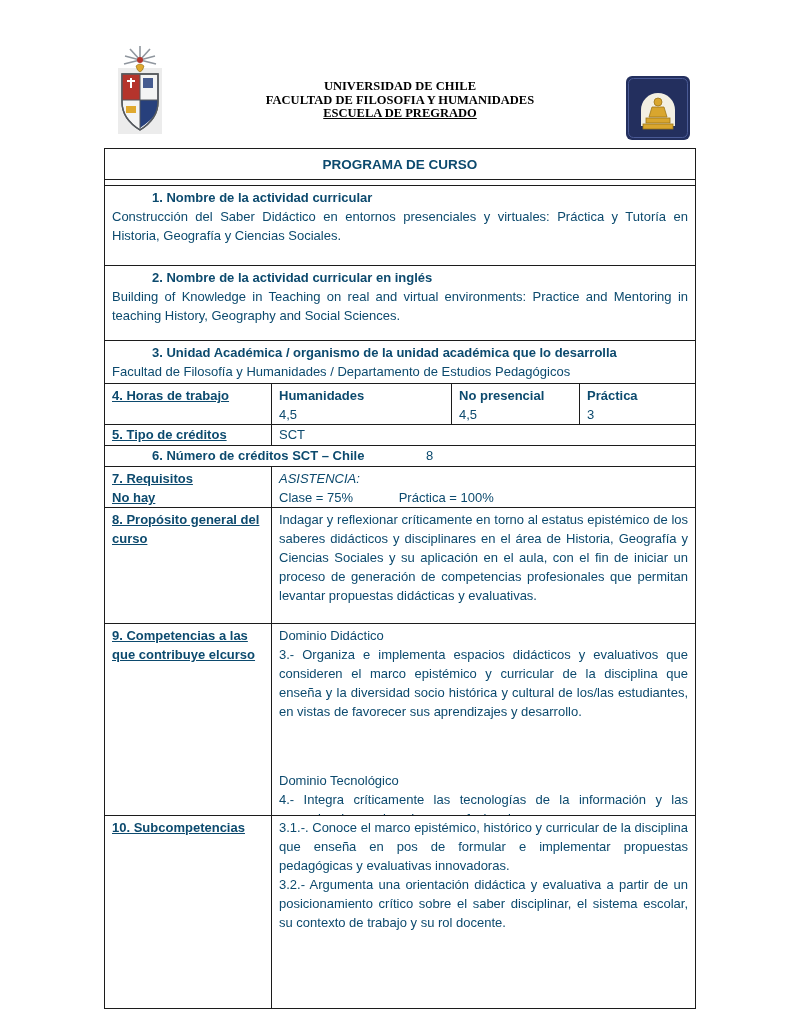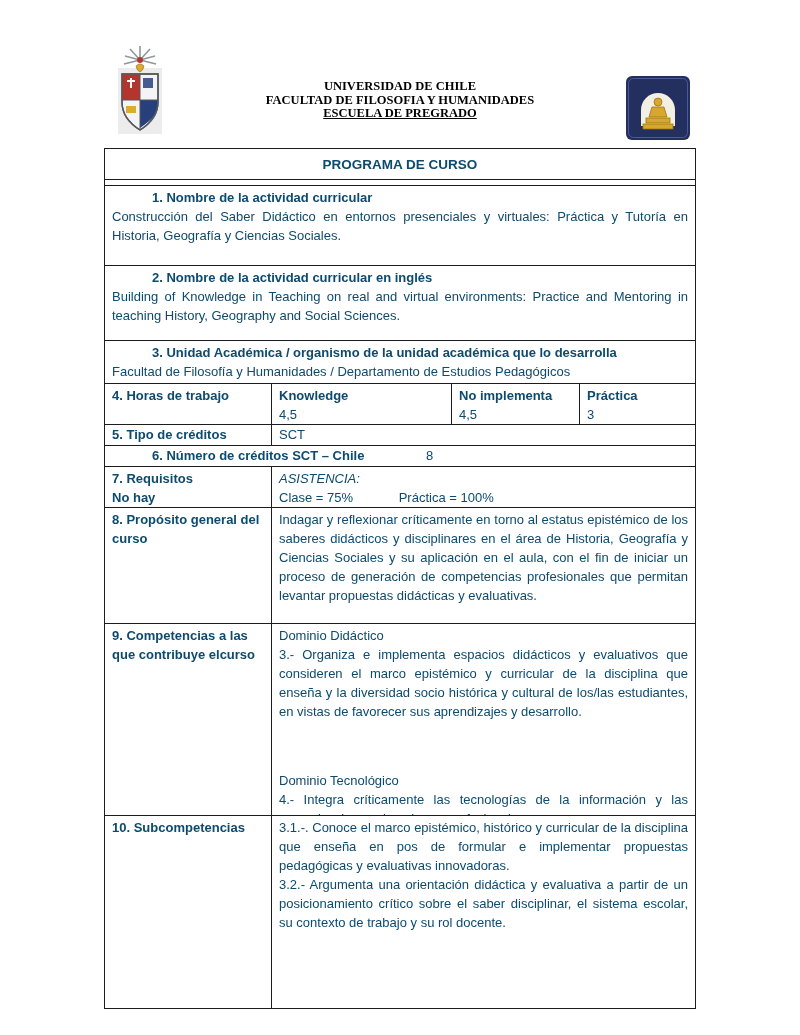--- a/index.html
+++ b/index.html
@@ -25,21 +25,21 @@
     position:absolute; left:104px; top:148px; width:592px; height:861px;
     border:1px solid #1c1c1c; box-sizing:border-box;
     display:flex; flex-direction:column;
     font-size:13px; line-height:19px; color:#0c4a6e;
   }
   .row { display:flex; box-sizing:border-box; border-bottom:1px solid #1c1c1c; overflow:hidden; }
   .row:last-child { flex:1; border-bottom:none; }
   .cell { padding:2px 7px; box-sizing:border-box; overflow:hidden; }
   .cell + .cell { border-left:1px solid #1c1c1c; }
   .full { flex:1; }
-  .label-col { width:166px; flex:none; font-weight:bold; }
+  .label-col { width:166px; flex:none; font-weight:bold;text-decoration:underline; }
   .content-col { flex:1; }
   .lbl { font-weight:bold;margin-left:40px; }
   .txt { text-align:justify; }
   .title-row { height:31px; justify-content:center; align-items:center;
                font-weight:bold; font-size:13.5px; }
   .spacer-row { height:6px; }
   .r1 { height:80px; } .r2 { height:75px; } .r3 { height:43px;align-items:center; }
   .r4 { height:41px; } .r5 { height:21px; } .r6 { height:21px; }
   .r7 { height:41px; } .r8 { height:116px; } .r9 { height:192px; }
   .r5 .cell, .r6 .cell { padding-top:0; padding-bottom:0; }
@@ -131,25 +131,25 @@
     <div class="row r3">
       <div class="cell full">
         <div class="lbl">3. Unidad Académica / organismo de la unidad académica que lo desarrolla</div>
         <div>Facultad de Filosofía y Humanidades / Departamento de Estudios Pedagógicos</div>
       </div>
     </div>
 
     <div class="row r4">
       <div class="cell label-col">4. Horas de trabajo</div>
       <div class="cell col-presencial">
-        <div class="hours-head">Knowledge</div>
+        <div class="hours-head">Humanidades</div>
         <div>4,5</div>
       </div>
       <div class="cell col-nopres">
-        <div class="hours-head">No implementa</div>
+        <div class="hours-head">No presencial</div>
         <div>4,5</div>
       </div>
       <div class="cell col-practica">
         <div class="hours-head">Práctica</div>
         <div>3</div>
       </div>
     </div>
 
     <div class="row r5">
       <div class="cell label-col">5. Tipo de créditos</div>

